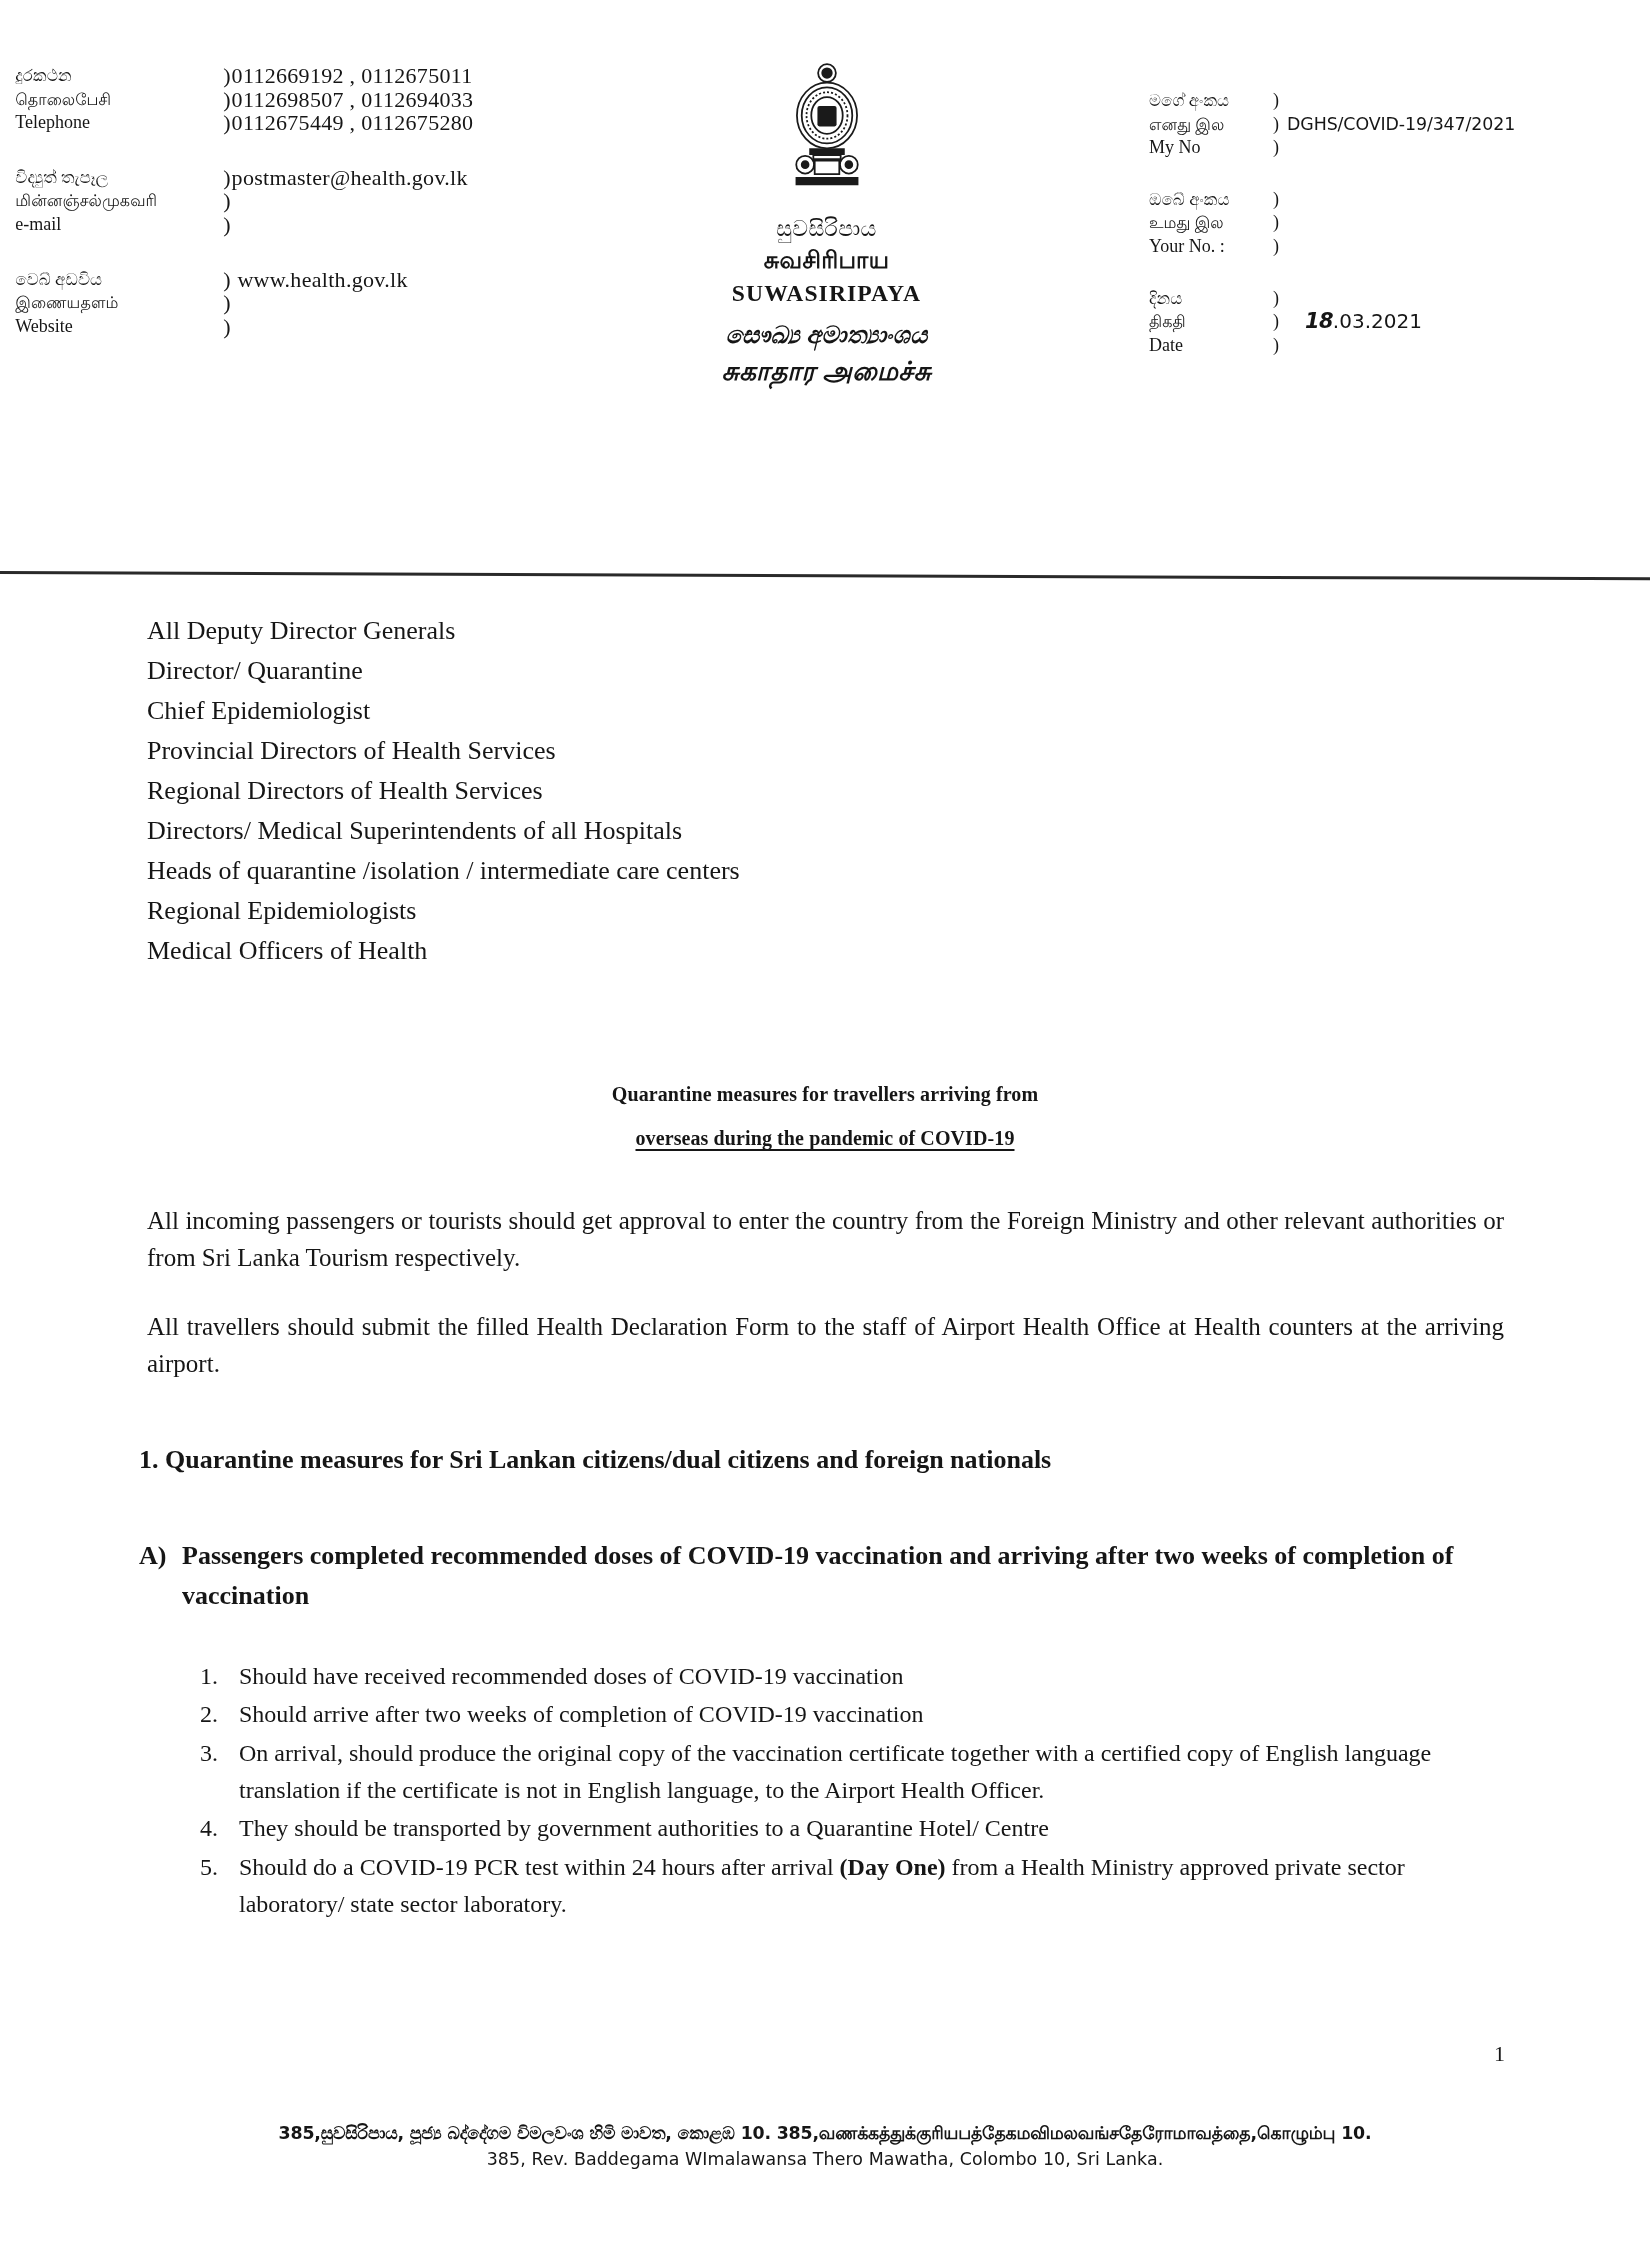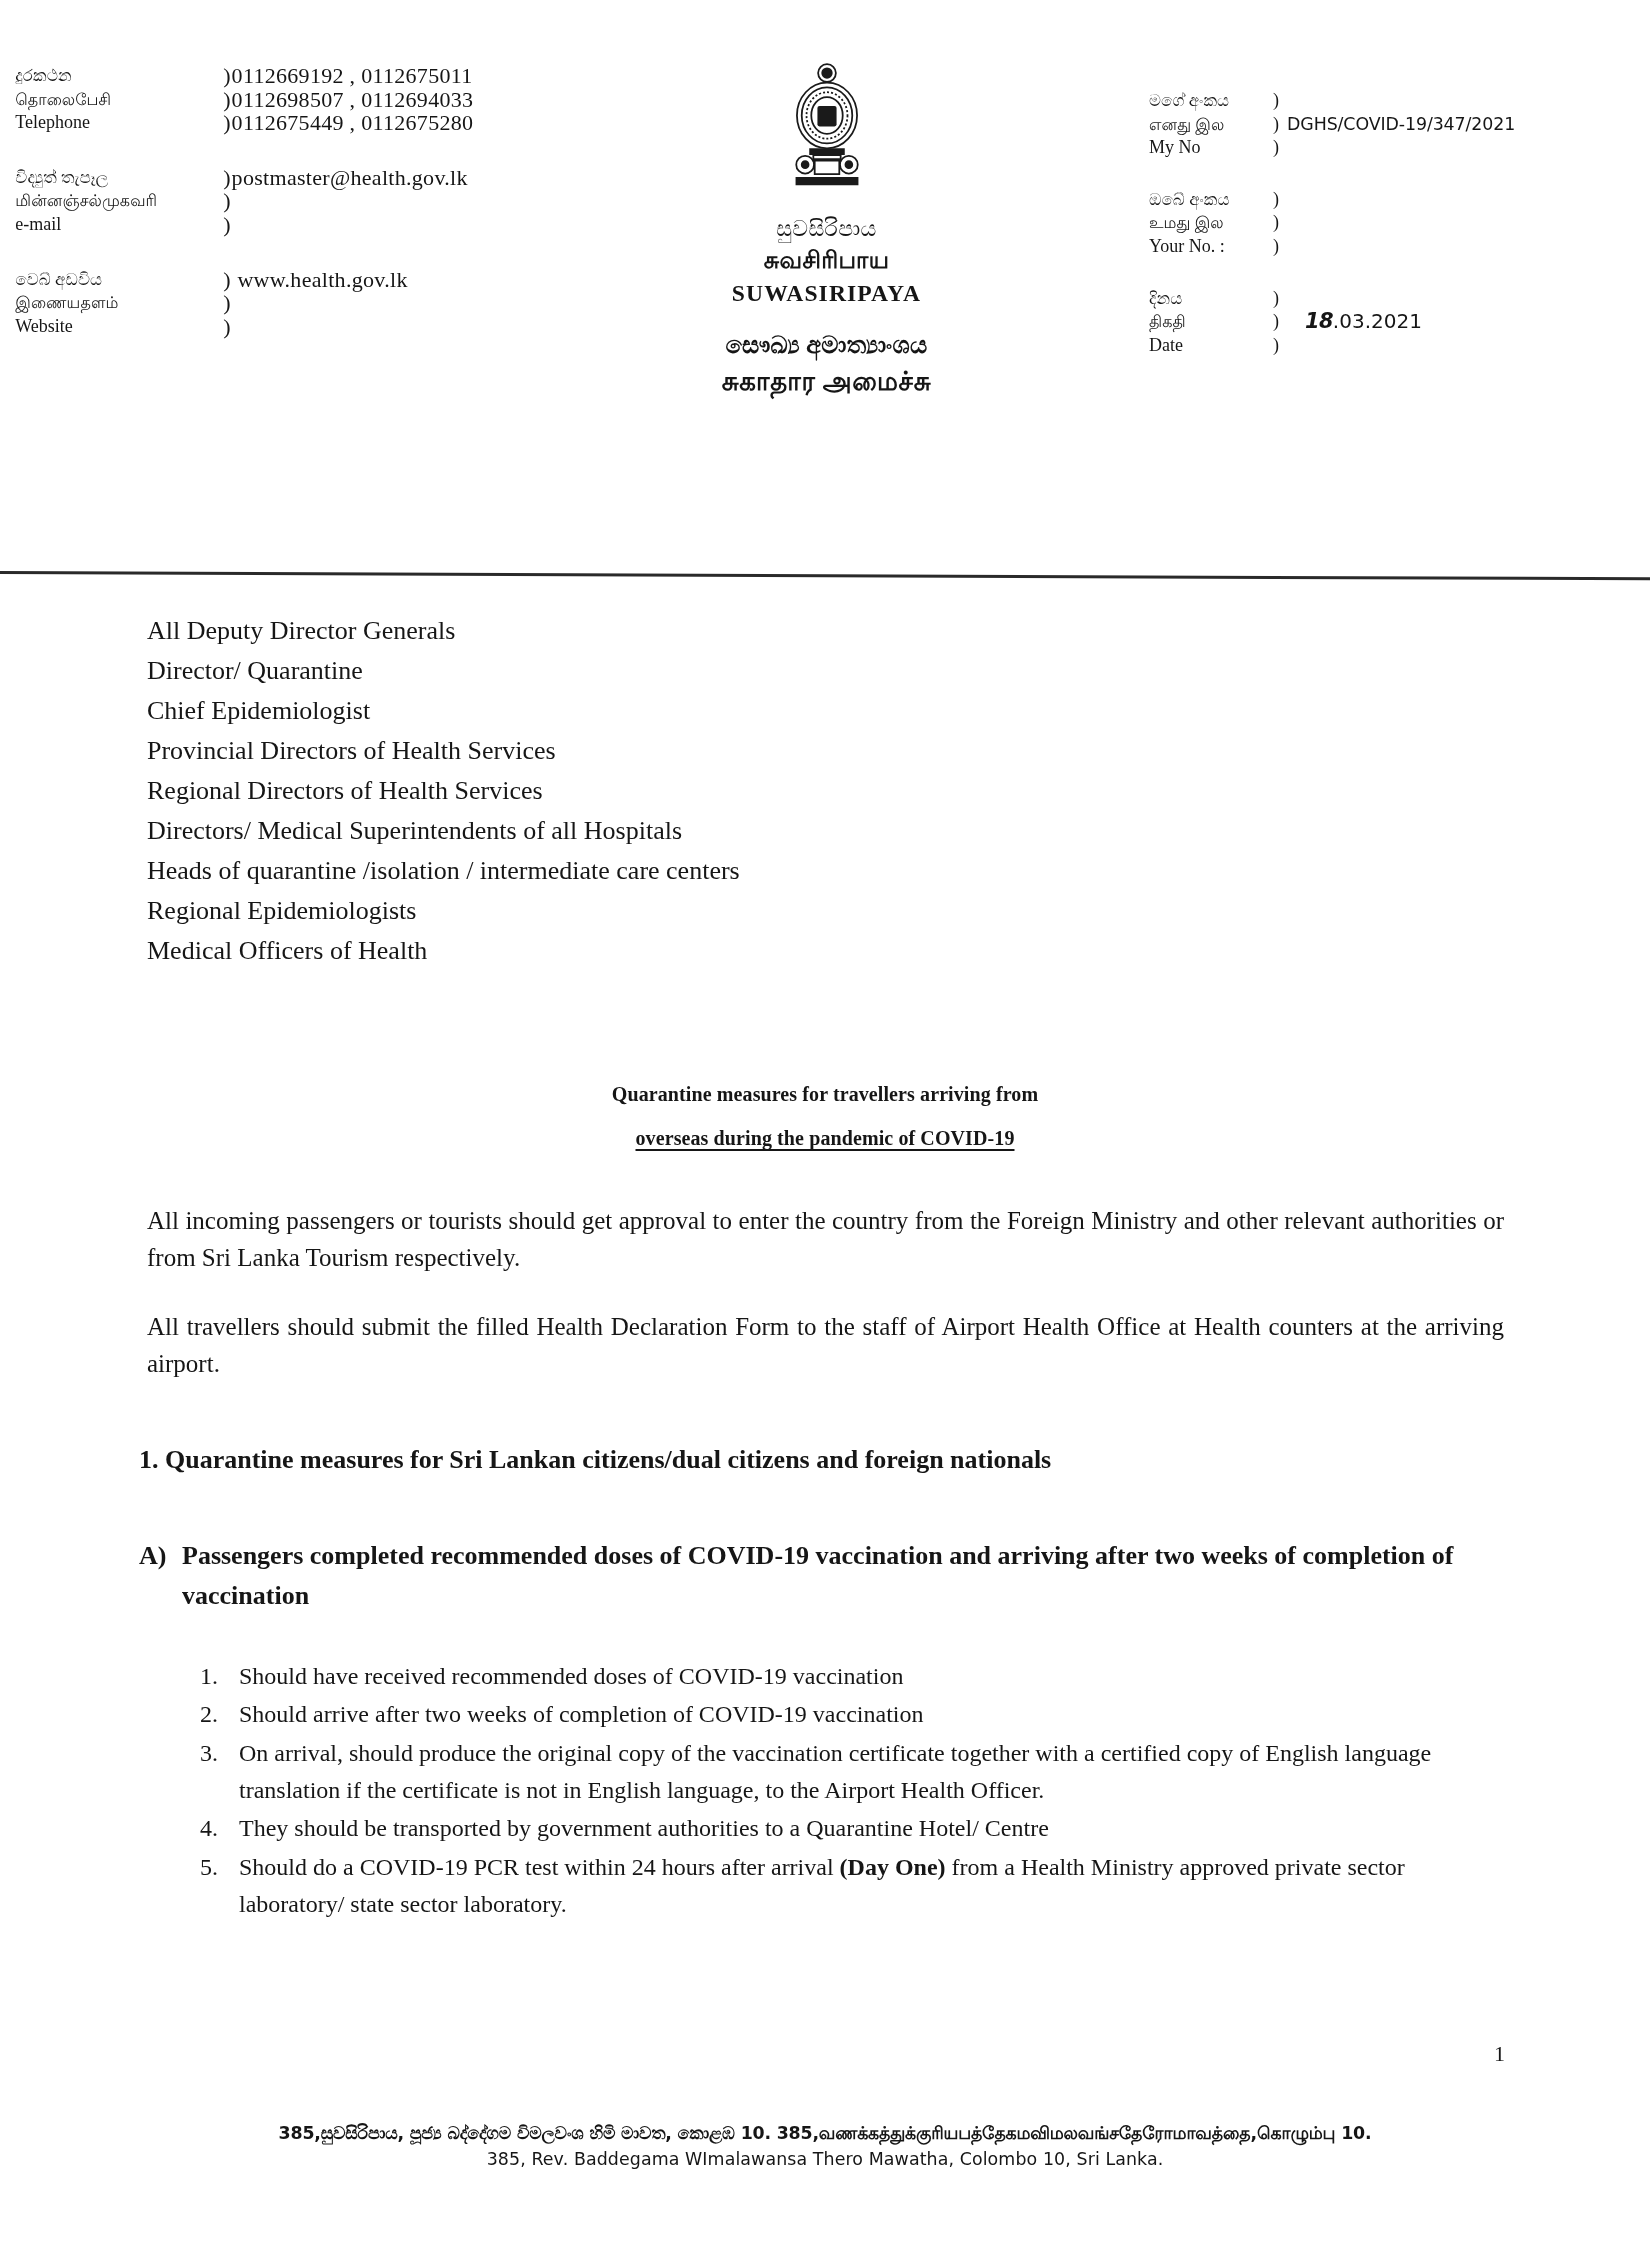--- a/index.html
+++ b/index.html
@@ -82,21 +82,21 @@
     line-height: 33px;
     font-weight: 700;
     letter-spacing: 0.3px;
   }
   .org-en {
     font-size: 23.6px;
     line-height: 33px;
     font-weight: 700;
     letter-spacing: 1.1px;
   }
-  .ministry-block { margin-top: 18px; }
+  .ministry-block { margin-top: 8px; font-style: italic; }
   .ministry-si {
     font-size: 24px;
     line-height: 35px;
     font-weight: 700;
     letter-spacing: 0.3px;
   }
   .ministry-ta {
     font-size: 26px;
     line-height: 37px;
     font-weight: 700;

